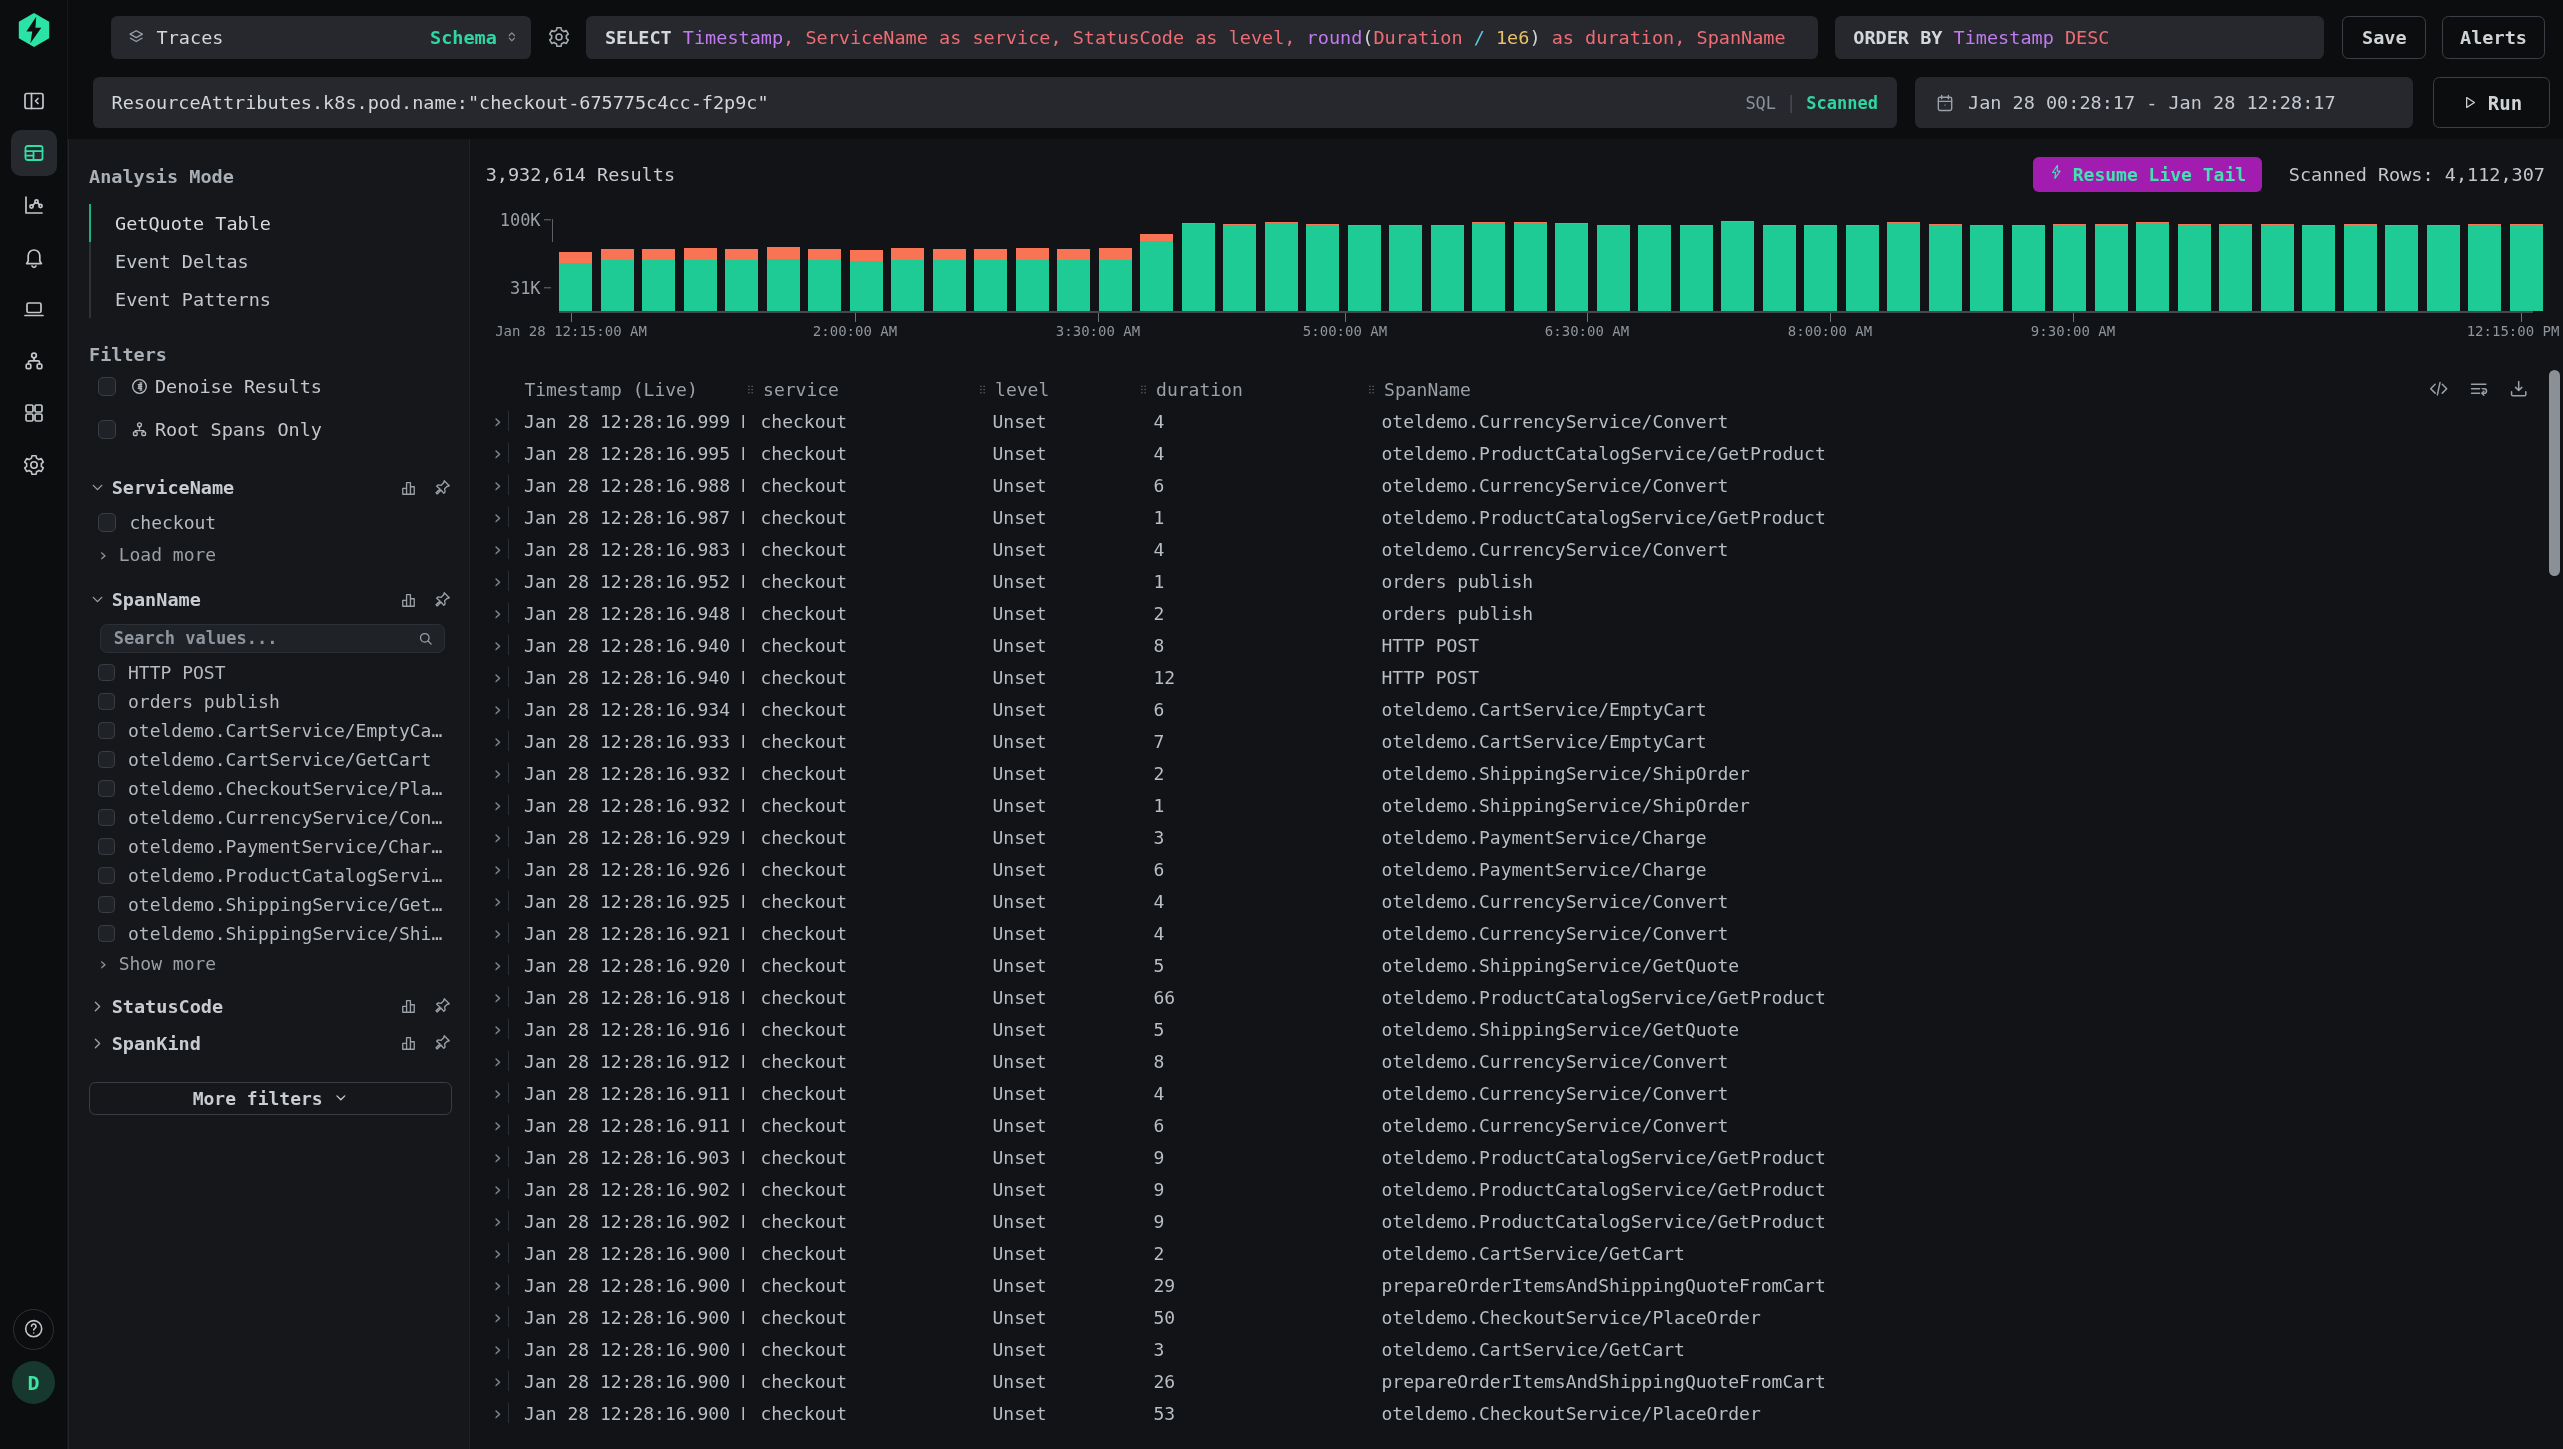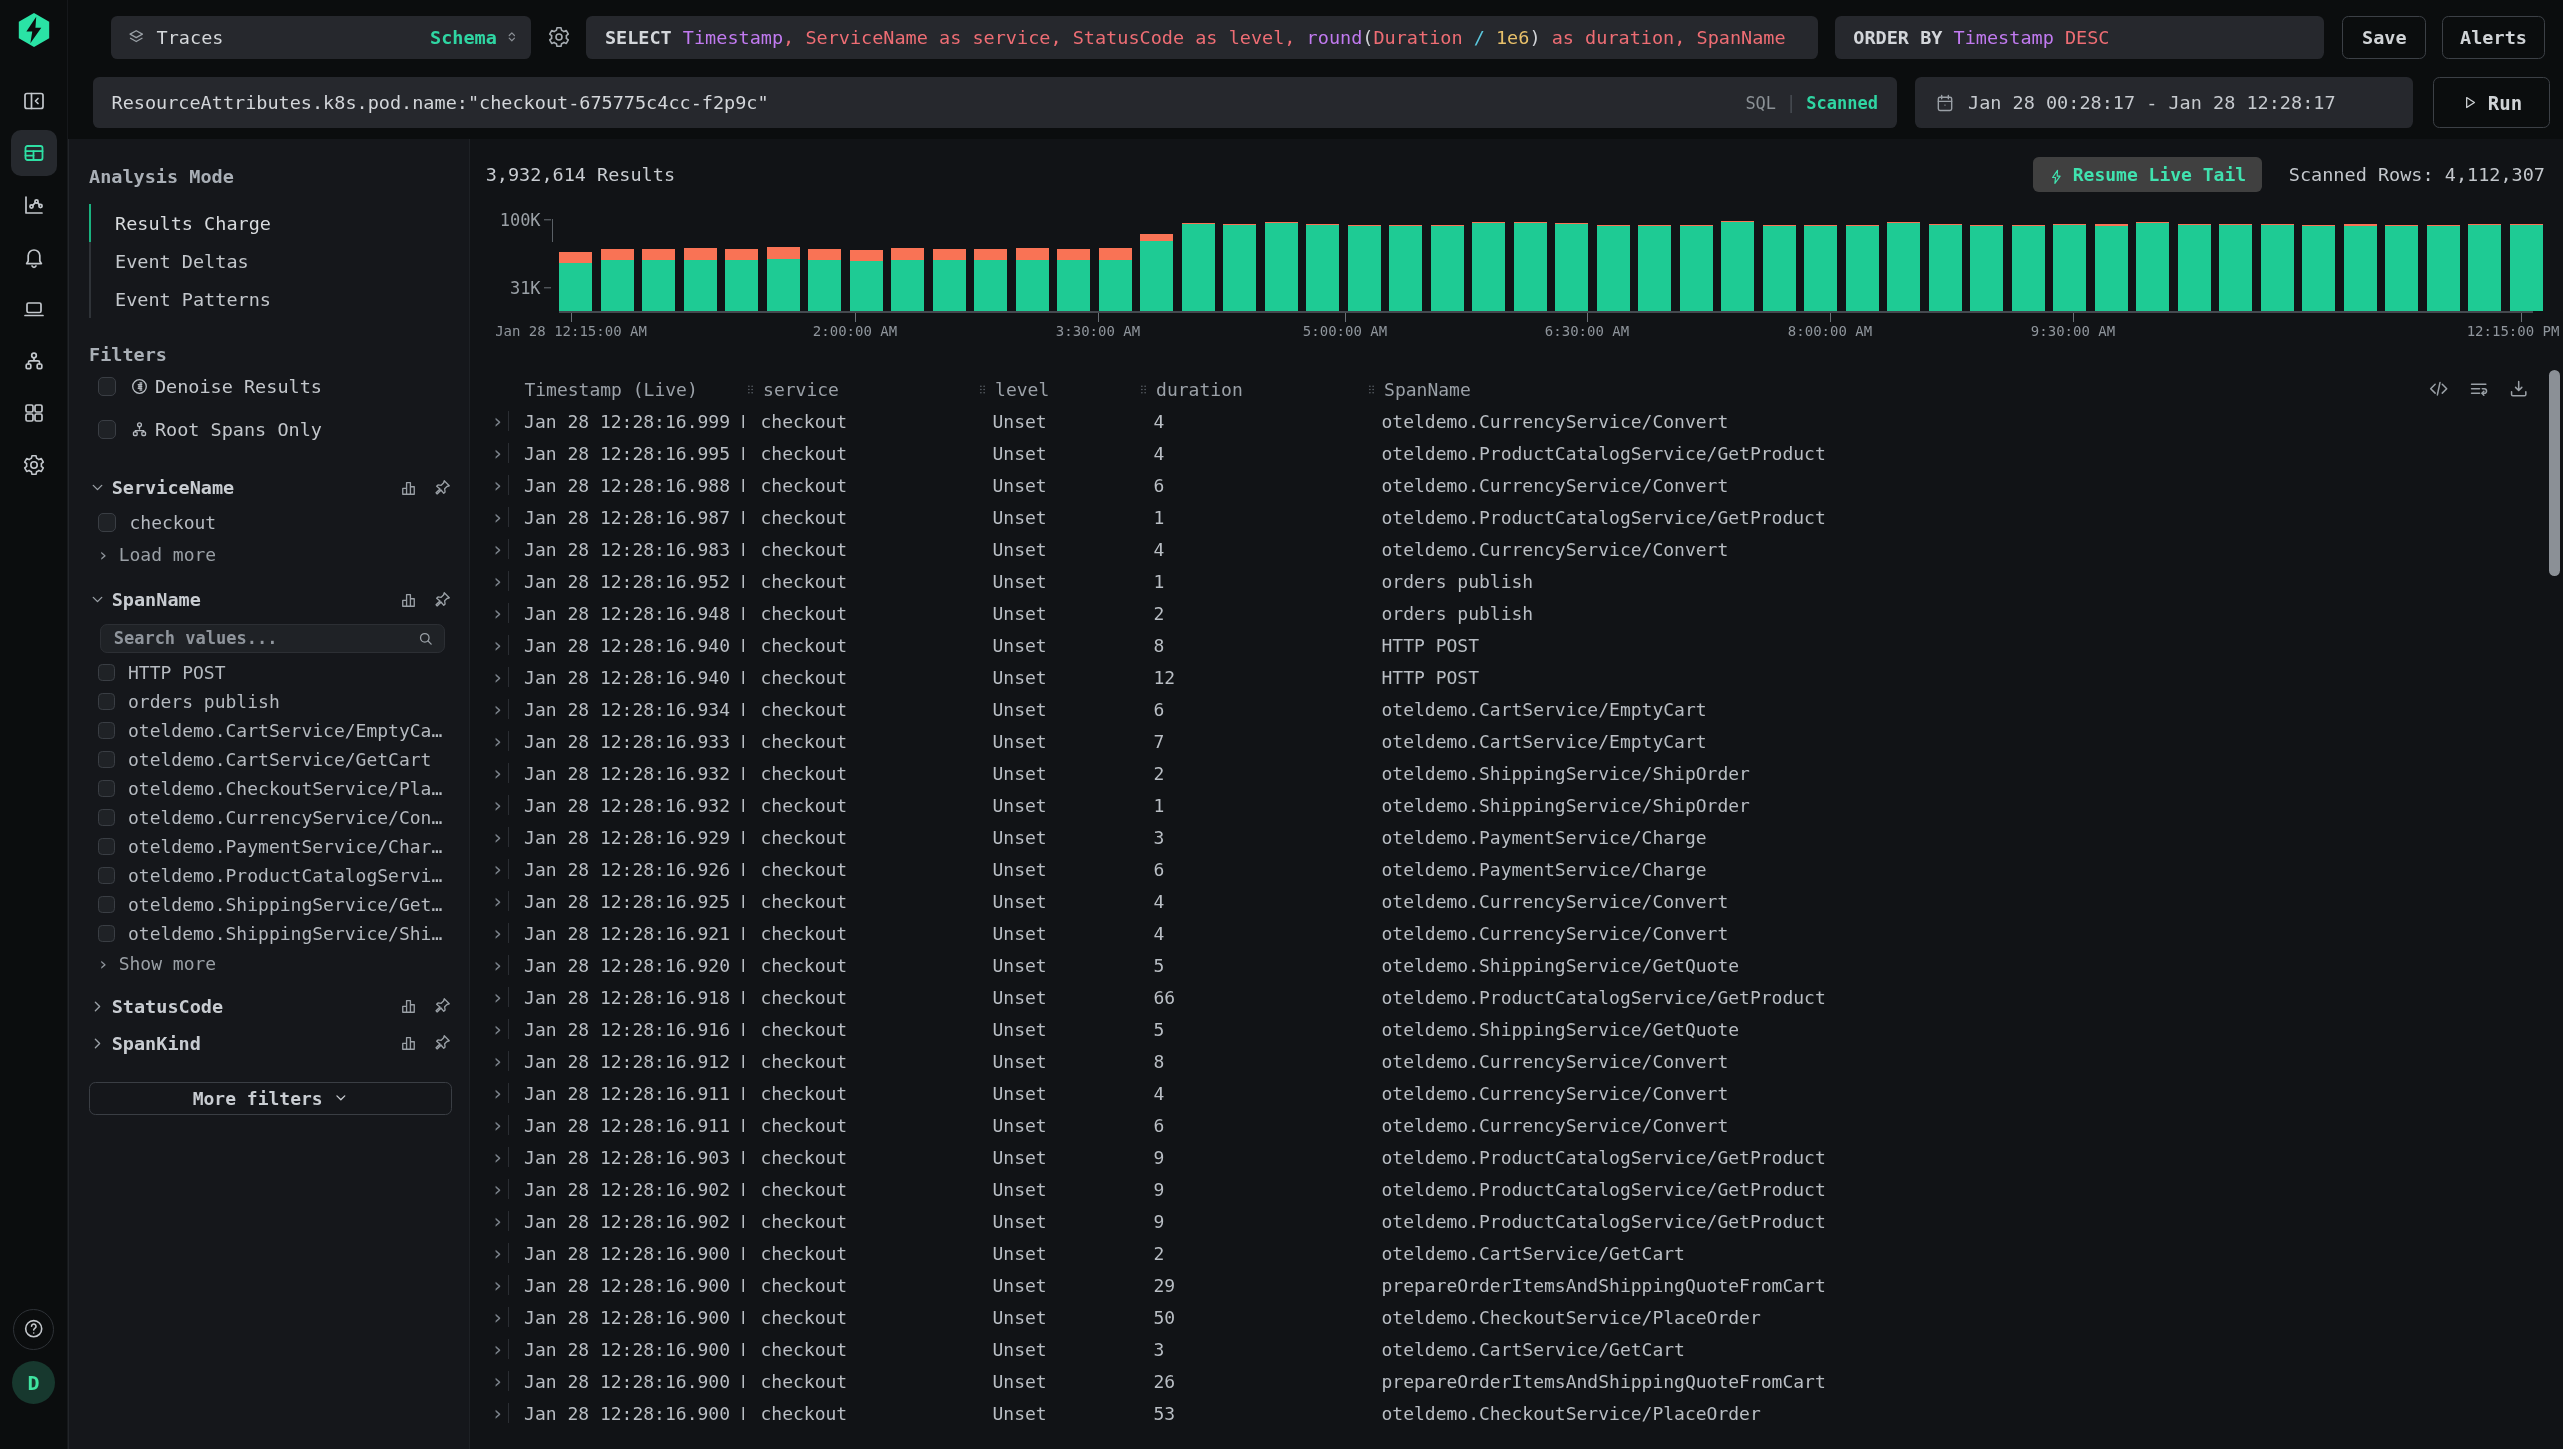--- a/index.html
+++ b/index.html
@@ -86,21 +86,21 @@
   .val-search input{flex:1;background:transparent;border:none;outline:none;font-family:inherit;font-weight:bold;font-size:17px;color:#c3c7cc;}
   .val-search input::placeholder{color:#8f959c;}
   .val-search svg{width:17px;height:17px;color:#9aa0a6;}
   .g-collapsed{margin-top:8.5px;}
   .more-filters{margin-top:20px;width:100%;height:33px;border:1.4px solid #3a3e44;border-radius:6.4px;display:flex;align-items:center;justify-content:center;gap:10px;font-size:18px;font-weight:bold;color:#c9cdd2;cursor:pointer;}
   .more-filters svg{width:15.7px;height:15.7px;color:#c9cdd2;}
   
   .main{position:absolute;left:470px;top:139px;right:0;bottom:0;background:#111316;}
   .results-bar{position:absolute;top:0;left:0;right:18px;height:71px;display:flex;align-items:center;padding-left:15.7px;}
   .results-count{font-size:18.5px;color:#c9cdd2;}
-  .live-tail{display:flex;align-items:flex-end;gap:8.5px;background:#404040;border-radius:5.7px;padding:7.1px 15.7px;color:#40e2af;font-weight:bold;font-size:18px;cursor:pointer;margin-right:27px;}
+  .live-tail{display:flex;align-items:flex-start;gap:8.5px;background:#a21caf;border-radius:5.7px;padding:7.1px 15.7px;color:#40e2af;font-weight:bold;font-size:18px;cursor:pointer;margin-right:27px;}
   .live-tail svg{width:15.7px;height:15.7px;}
   .scanned{font-size:18.5px;color:#c3c7cc;}
   .chart{position:absolute;top:64px;left:0;right:0;height:171px;}
   .chart-ylabels{position:absolute;left:0;top:0;width:82px;height:108px;}
   .ylab{position:absolute;right:11.4px;transform:translateY(-50%);font-size:17px;color:#9aa0a6;}
   .ydash{position:absolute;right:1.4px;width:7.1px;height:1.4px;background:#6b7177;transform:translateY(-0.7px);}
   .yaxis-line{position:absolute;left:82px;top:16.4px;width:1.4px;height:23px;background:#5a6066;}
   .chart-bars{position:absolute;left:89px;top:0;height:108px;display:flex;align-items:flex-end;gap:8.5px;}
   .bar{width:33px;display:flex;flex-direction:column;justify-content:flex-end;}
   .seg-green{background:#1ecb94;width:100%;}
@@ -275,21 +275,21 @@
         </svg>
       <span>Run</span>
     </div>
   </div>
 </div>
 
 <div class="sidebar">
   <div class="side-h h-analysis">Analysis Mode</div>
   <div class="mode-list">
     <div class="mode-item active">
-        <span>Results Charge</span>
+        <span>GetQuote Table</span>
       </div>
     <div class="mode-item">
         <span>Event Deltas</span>
       </div>
     <div class="mode-item">
         <span>Event Patterns</span>
       </div>
   </div>
   <div class="side-h h-filters">Filters</div>
   <div class="toggle-row">

